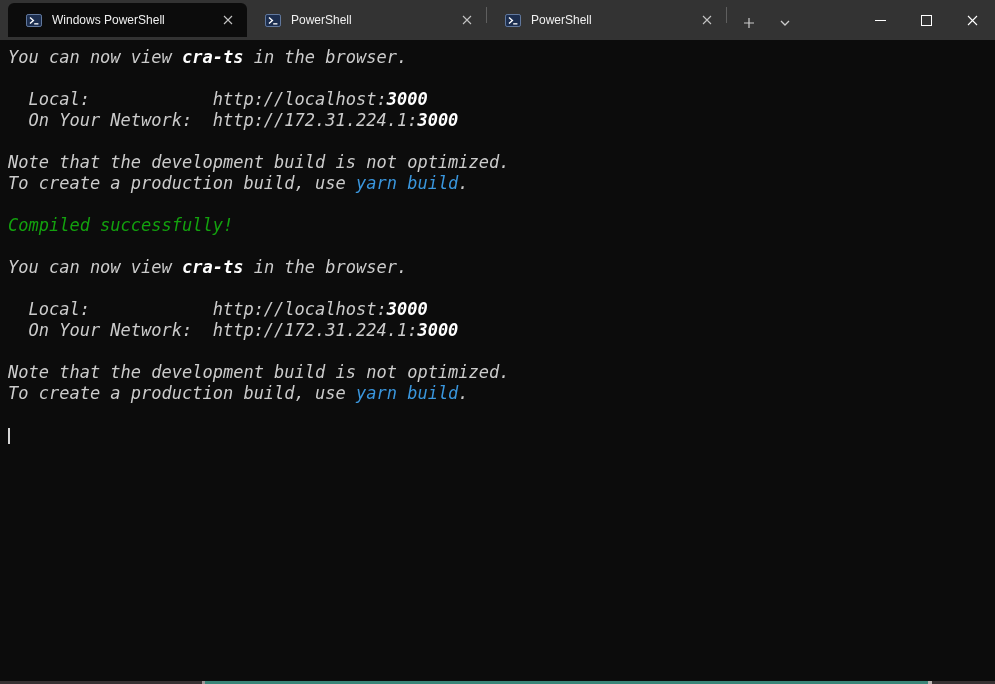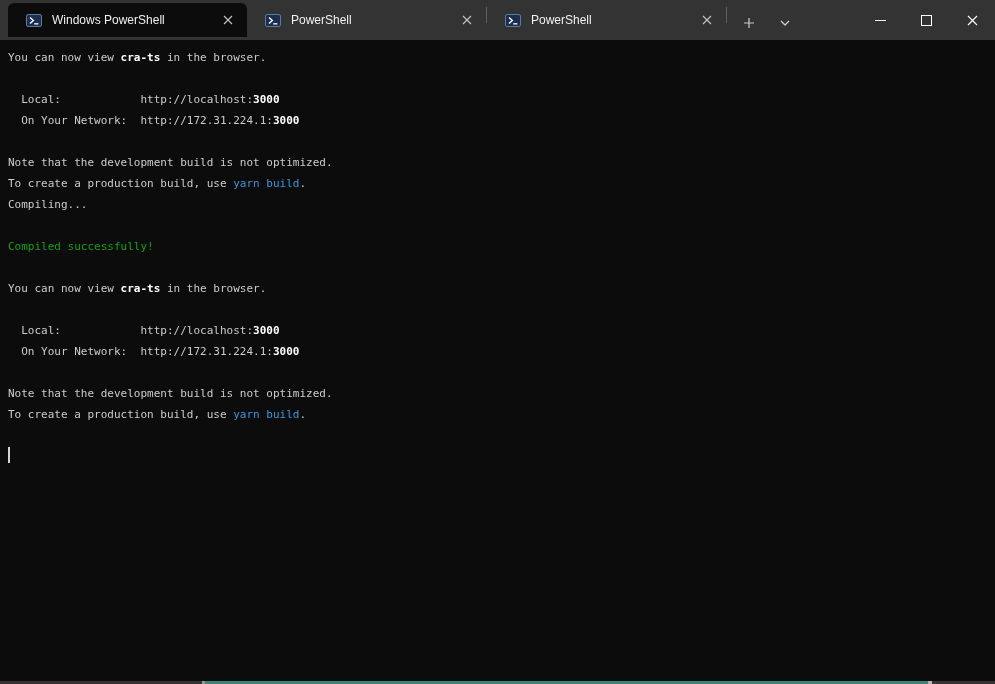--- a/index.html
+++ b/index.html
@@ -43,23 +43,24 @@
   .win-btn{width:46px;display:flex;align-items:center;justify-content:center;}
   .glyph-min{display:block;width:11px;height:1px;background:#ffffff;}
   .glyph-max{display:block;width:9px;height:9px;border:1px solid #ffffff;}
 
   
   .screen{
     position:absolute;top:40px;left:0;right:0;bottom:3px;
     background:var(--background,#0c0c0c);
     padding:7px 0 12px 8px;
     font-family:"DejaVu Sans Mono",monospace;
-    font-size:11px;line-height:21px;
+    font-size:17px;line-height:21px;
     color:var(--foreground,#cccccc);
     overflow:hidden;
+    font-style:italic;
   }
   .tline{white-space:pre;min-height:21px;}
   .seg-fg{color:var(--foreground,#cccccc);}
   .seg-bold{color:var(--bold-foreground,#ffffff);font-weight:bold;}
   .seg-green{color:var(--green,#13a10e);margin-top:44px;}
   .seg-cyan{color:var(--cyan,#3a96dd);margin-top:28px;}
   .cursor{display:inline-block;width:2px;height:16px;background:#d6d6d6;vertical-align:-3px;}
 
   
   .bottom-strip{position:absolute;left:0;right:0;bottom:0;height:3px;background:#373233;}
@@ -144,21 +145,20 @@
 </div>
 
 <div class="screen">
     <div class="tline"><span class="seg-fg">You can now view </span><span class="seg-bold">cra-ts</span><span class="seg-fg"> in the browser.</span></div>
     <div class="tline"></div>
     <div class="tline"><span class="seg-fg">  Local:            http://localhost:</span><span class="seg-bold">3000</span></div>
     <div class="tline"><span class="seg-fg">  On Your Network:  http://172.31.224.1:</span><span class="seg-bold">3000</span></div>
     <div class="tline"></div>
     <div class="tline"><span class="seg-fg">Note that the development build is not optimized.</span></div>
     <div class="tline"><span class="seg-fg">To create a production build, use </span><span class="seg-cyan">yarn build</span><span class="seg-fg">.</span></div>
-    <div class="tline"><span class="seg-fg">Compiling...</span></div>
     <div class="tline"></div>
     <div class="tline"><span class="seg-green">Compiled successfully!</span></div>
     <div class="tline"></div>
     <div class="tline"><span class="seg-fg">You can now view </span><span class="seg-bold">cra-ts</span><span class="seg-fg"> in the browser.</span></div>
     <div class="tline"></div>
     <div class="tline"><span class="seg-fg">  Local:            http://localhost:</span><span class="seg-bold">3000</span></div>
     <div class="tline"><span class="seg-fg">  On Your Network:  http://172.31.224.1:</span><span class="seg-bold">3000</span></div>
     <div class="tline"></div>
     <div class="tline"><span class="seg-fg">Note that the development build is not optimized.</span></div>
     <div class="tline"><span class="seg-fg">To create a production build, use </span><span class="seg-cyan">yarn build</span><span class="seg-fg">.</span></div>

